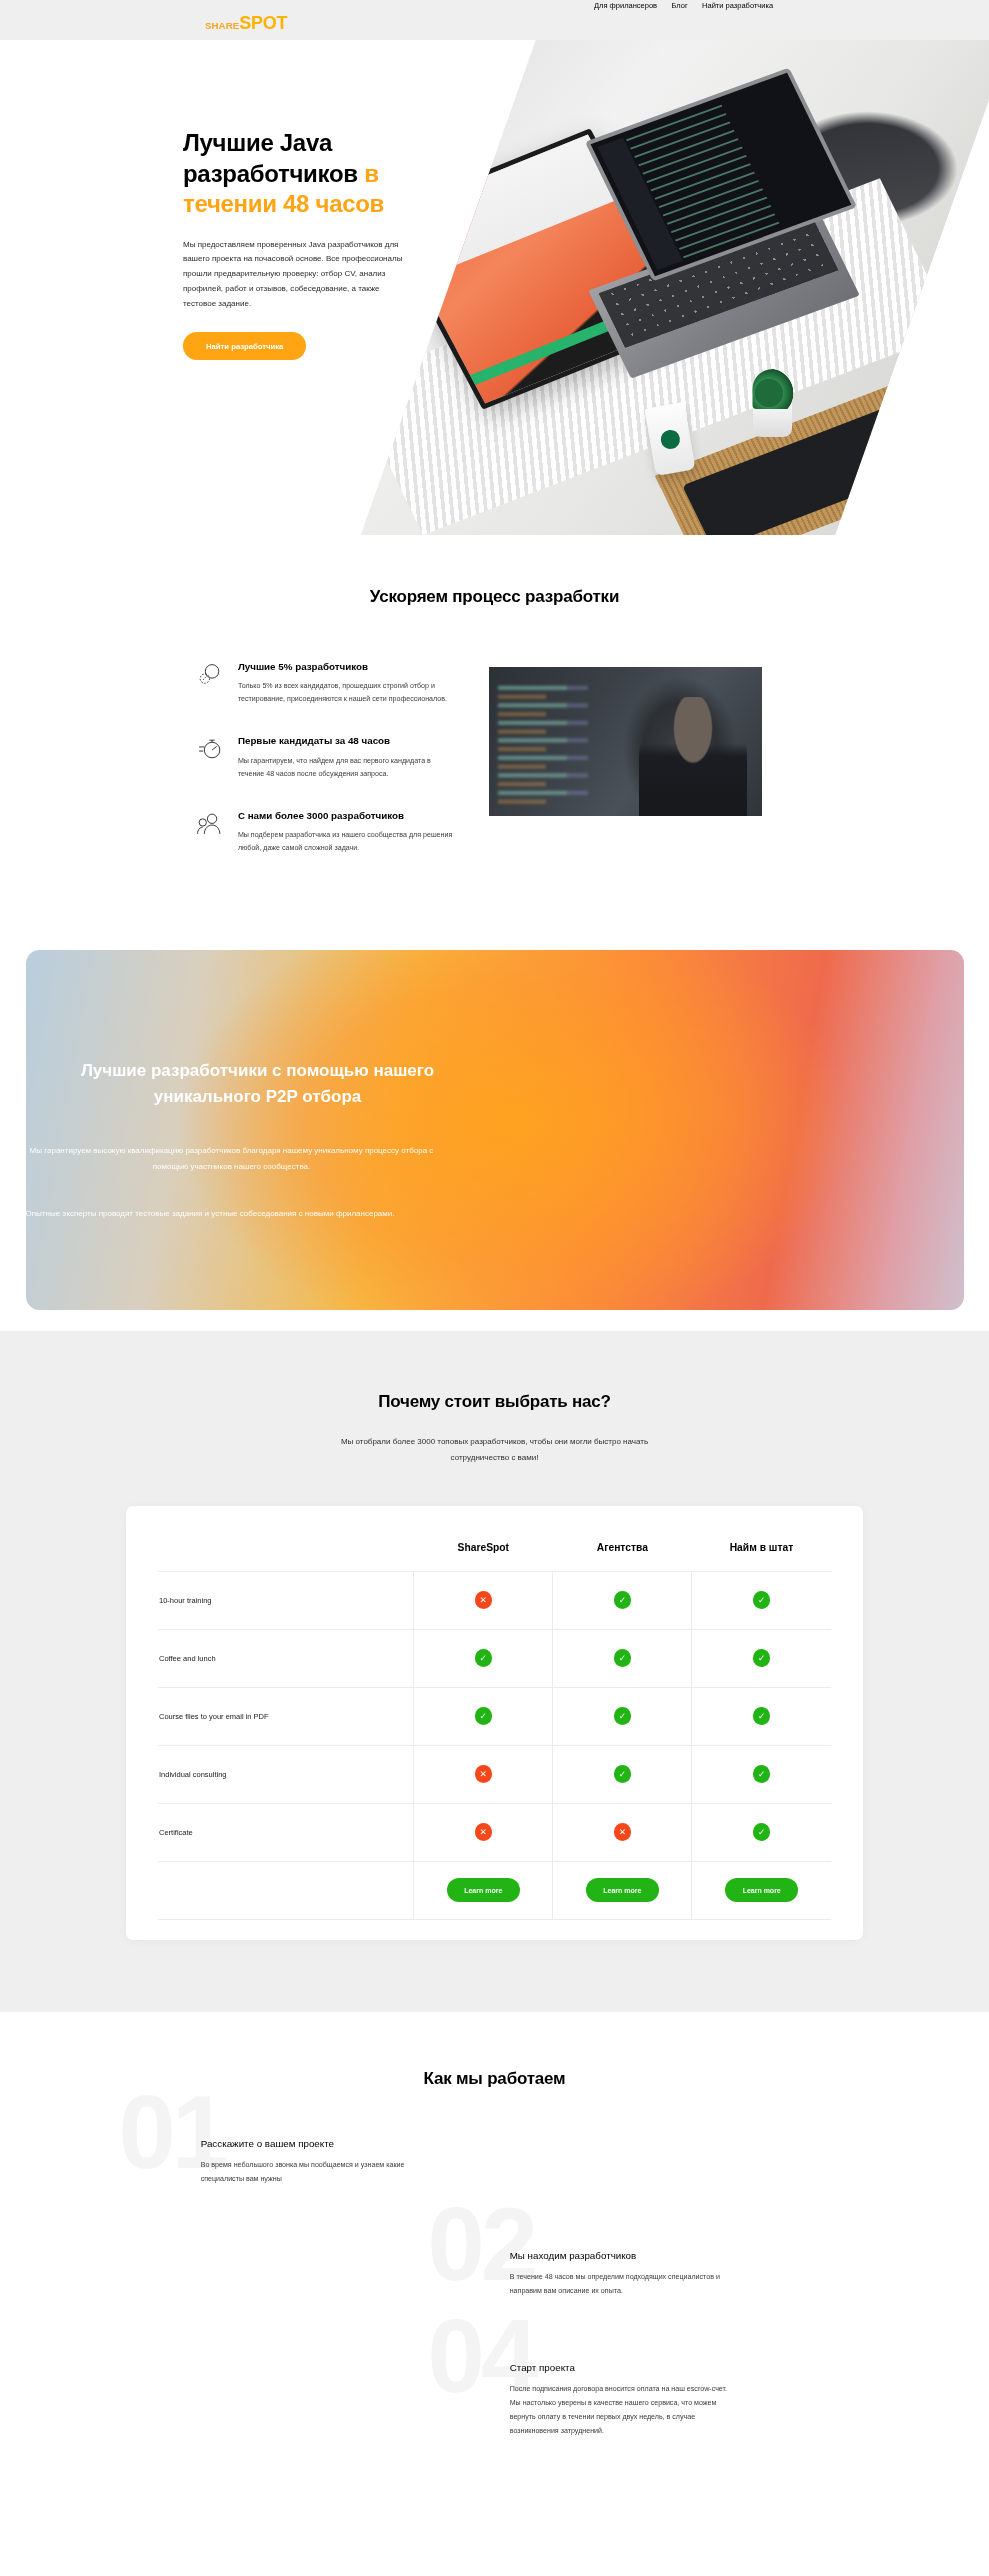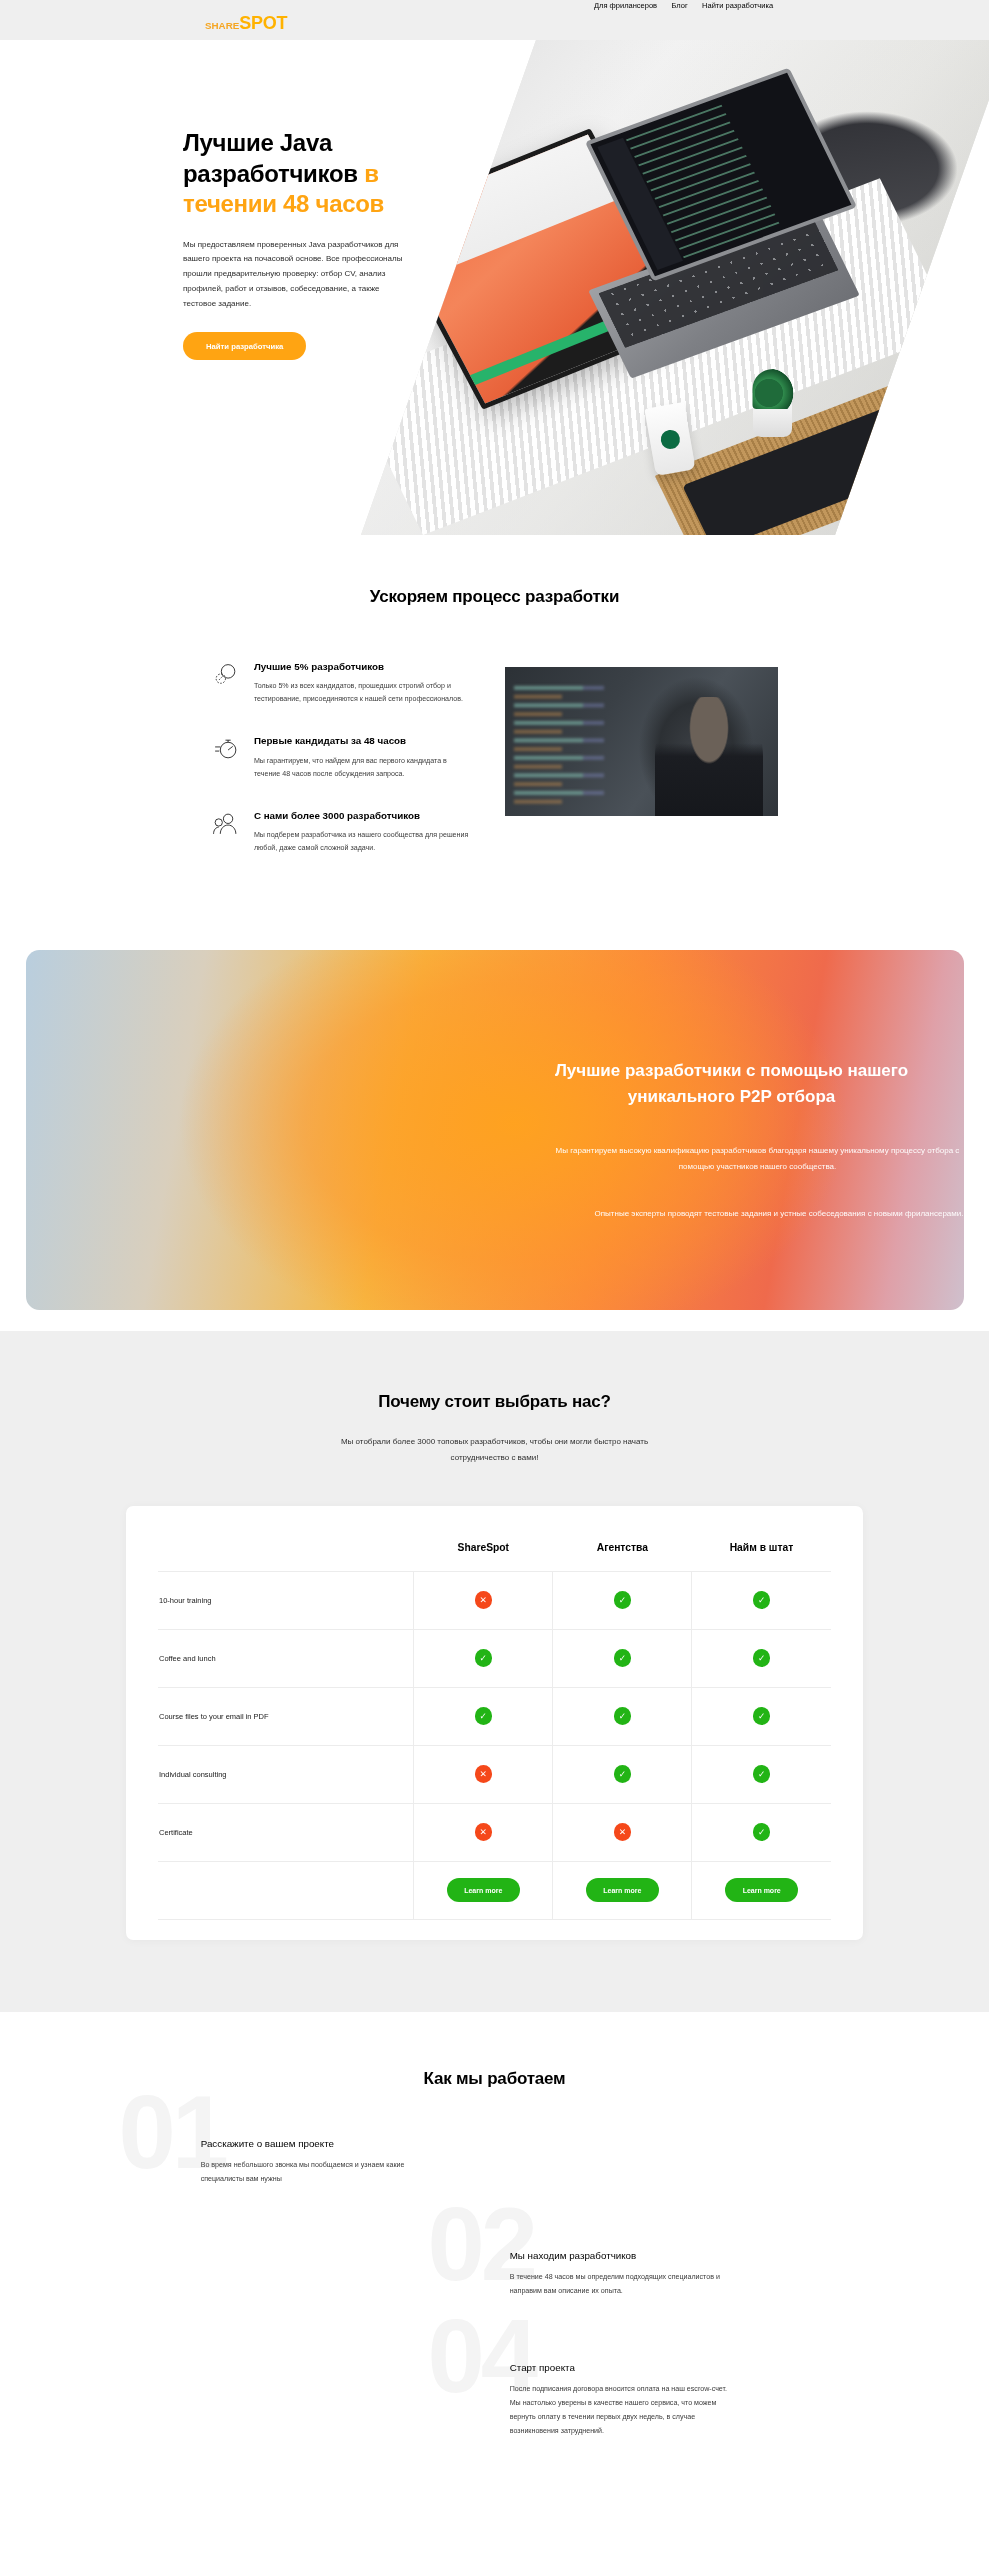--- a/index.html
+++ b/index.html
@@ -227,21 +227,20 @@
     font-size: 17px;
     font-weight: 700;
     letter-spacing: -0.2px;
     color: #000;
   }
   .features-grid {
     margin: 54px auto 0;
     width: 598px;
     display: flex;
     gap: 4px;
-    justify-content: center;
   }
   .feature-col { width: 289px; }
   .feature {
     display: flex;
     gap: 14.4px;
     margin-bottom: 29px;
   }
   .feature-icon {
     width: 28px; height: 28px;
     flex: 0 0 28px;
@@ -295,21 +294,21 @@
   .p2p {
     margin: 0 auto;
     width: 938px;
     height: 360px;
     border-radius: 13.4px;
     background:
       radial-gradient(ellipse 464px 309px at 52% 48%, rgba(255,162,30,.95) 0%, rgba(255,150,40,.55) 45%, rgba(255,140,50,0) 72%),
       linear-gradient(100deg, #b9cede 0%, #d9cfbd 18%, #f7b741 40%, #fb8a3c 62%, #ef6a4c 80%, #dfa0a8 92%, #cfc0cd 100%);
     display: flex;
     flex-direction: column;
-    align-items: flex-end;
+    align-items: flex-start;
     justify-content: flex-start;
     padding-top: 108px;
     position: relative;
   }
   .p2p-h {
     color: #fff;
     font-size: 17px;
     font-weight: 700;
     line-height: 1.55;
     text-align: center;

